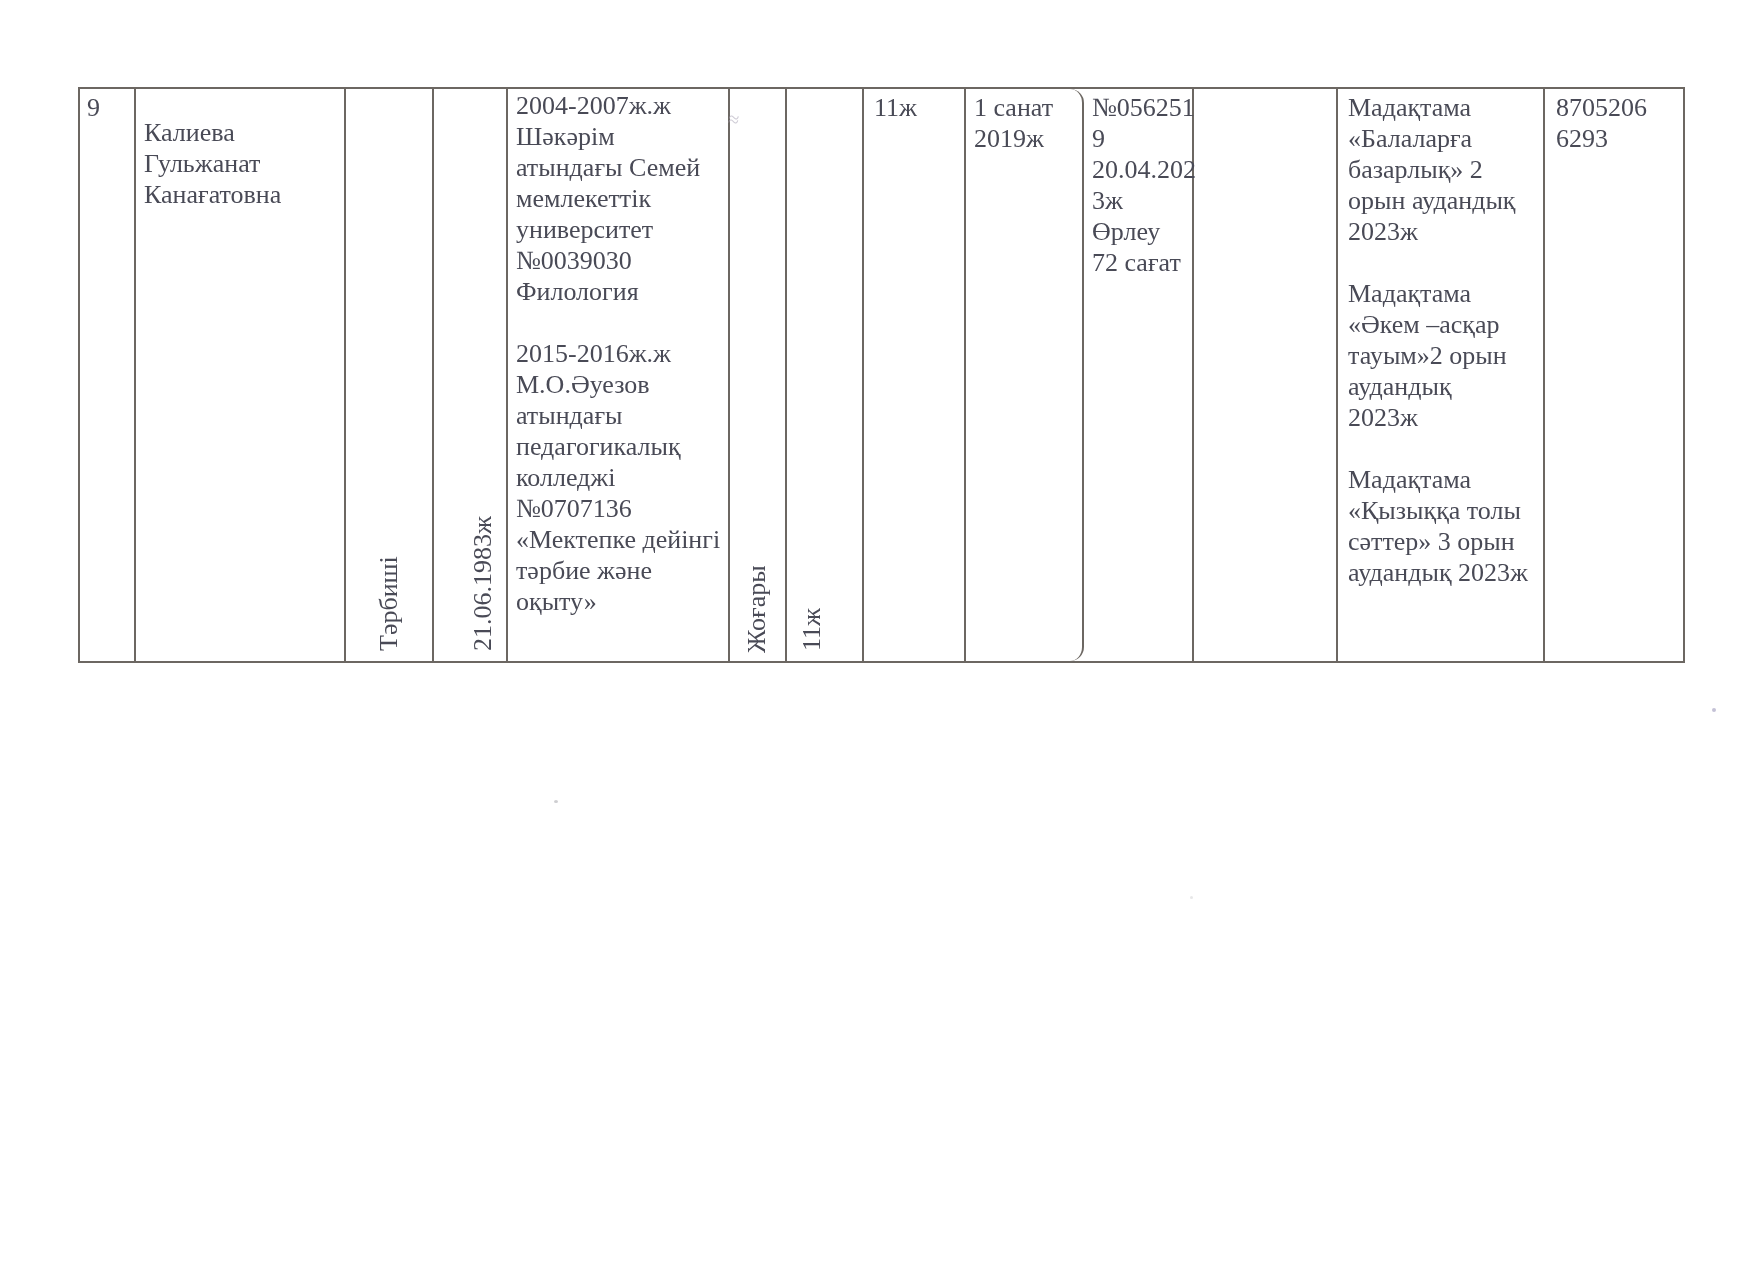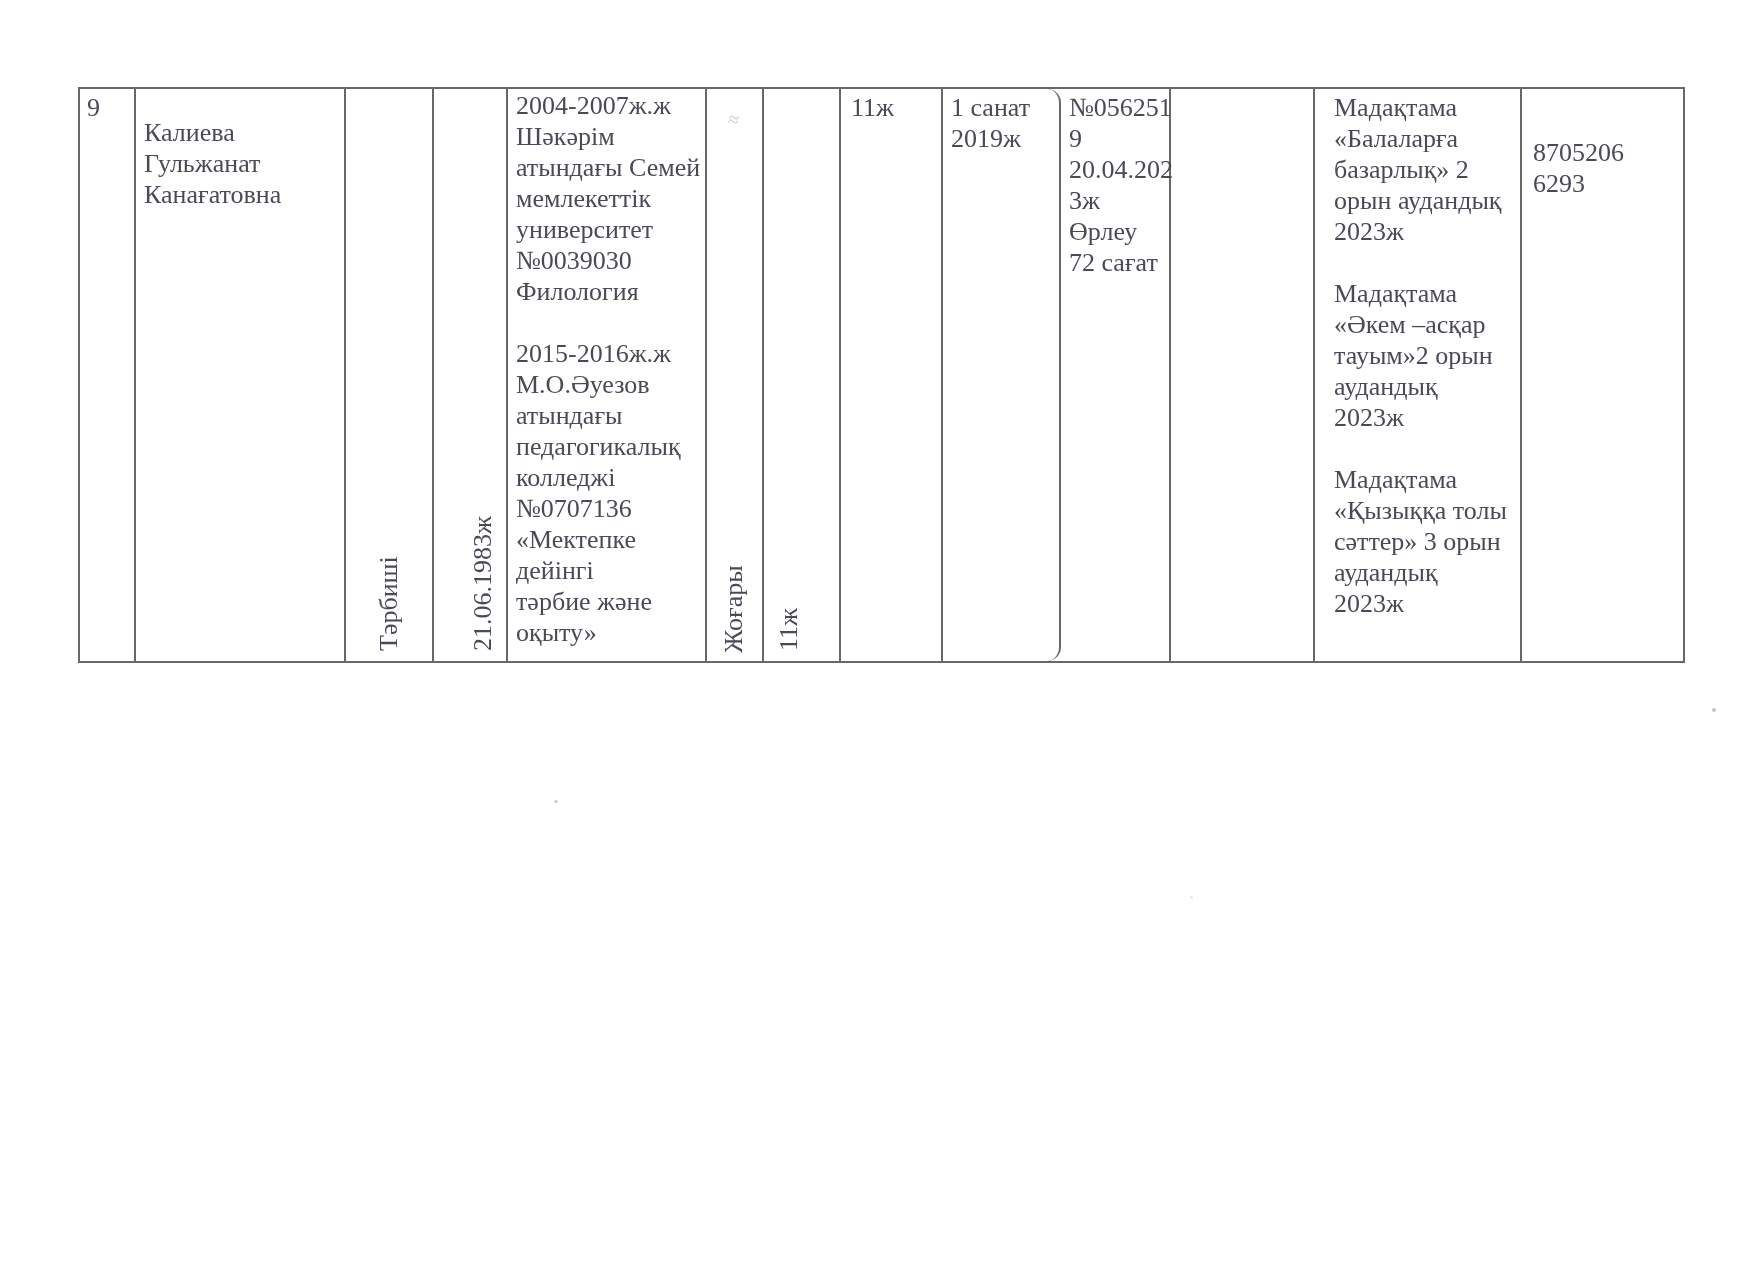--- a/index.html
+++ b/index.html
@@ -30,21 +30,21 @@
     box-sizing: border-box;
     position: relative;
     border-right: 2px solid #6c6762;
     color: #494a56;
     font-size: 26px;
     line-height: 31px;
     white-space: pre-line;
     flex: none;
     overflow: visible;
   }
-  .cell:last-child { border-right: none; flex: 1; margin-top: 45px; }
+  .cell:last-child { border-right: none; flex: 1; }
   .pad-top { padding: 3px 6px 0 8px; }
   .vtext {
     position: absolute;
     transform-origin: 0 100%;
     transform: rotate(-90deg);
     white-space: nowrap;
     line-height: 30px;
   }
   .artifact {
     position: absolute;
@@ -69,21 +69,21 @@
 Канағатовна</div>
 
   <div class="cell" style="width:88px;">
     <span class="vtext" style="left:58px; bottom:10px;">Тәрбиші</span>
   </div>
 
   <div class="cell" style="width:74px;">
     <span class="vtext" style="left:64px; bottom:10px;">21.06.1983ж</span>
   </div>
 
-  <div class="cell" style="width:199px; padding:1px 4px 0 8px;">2004-2007ж.ж
+  <div class="cell" style="width:222px; padding:1px 4px 0 8px;">2004-2007ж.ж
 Шәкәрім
 атындағы Семей
 мемлекеттік
 университет
 №0039030
 Филология
 
 2015-2016ж.ж
 М.О.Әуезов
 атындағы
@@ -109,21 +109,21 @@
 
   <div class="cell pad-top" style="width:110px;">№056251
 9
 20.04.202
 3ж
 Өрлеу
 72 сағат</div>
 
   <div class="cell" style="width:144px;"></div>
 
-  <div class="cell pad-top" style="width:207px; padding-left:19px;">Мадақтама
+  <div class="cell pad-top" style="width:207px; padding-left:10px;">Мадақтама
 «Балаларға
 базарлық» 2
 орын аудандық
 2023ж
 
 Мадақтама
 «Әкем –асқар
 тауым»2 орын
 аудандық
 2023ж

